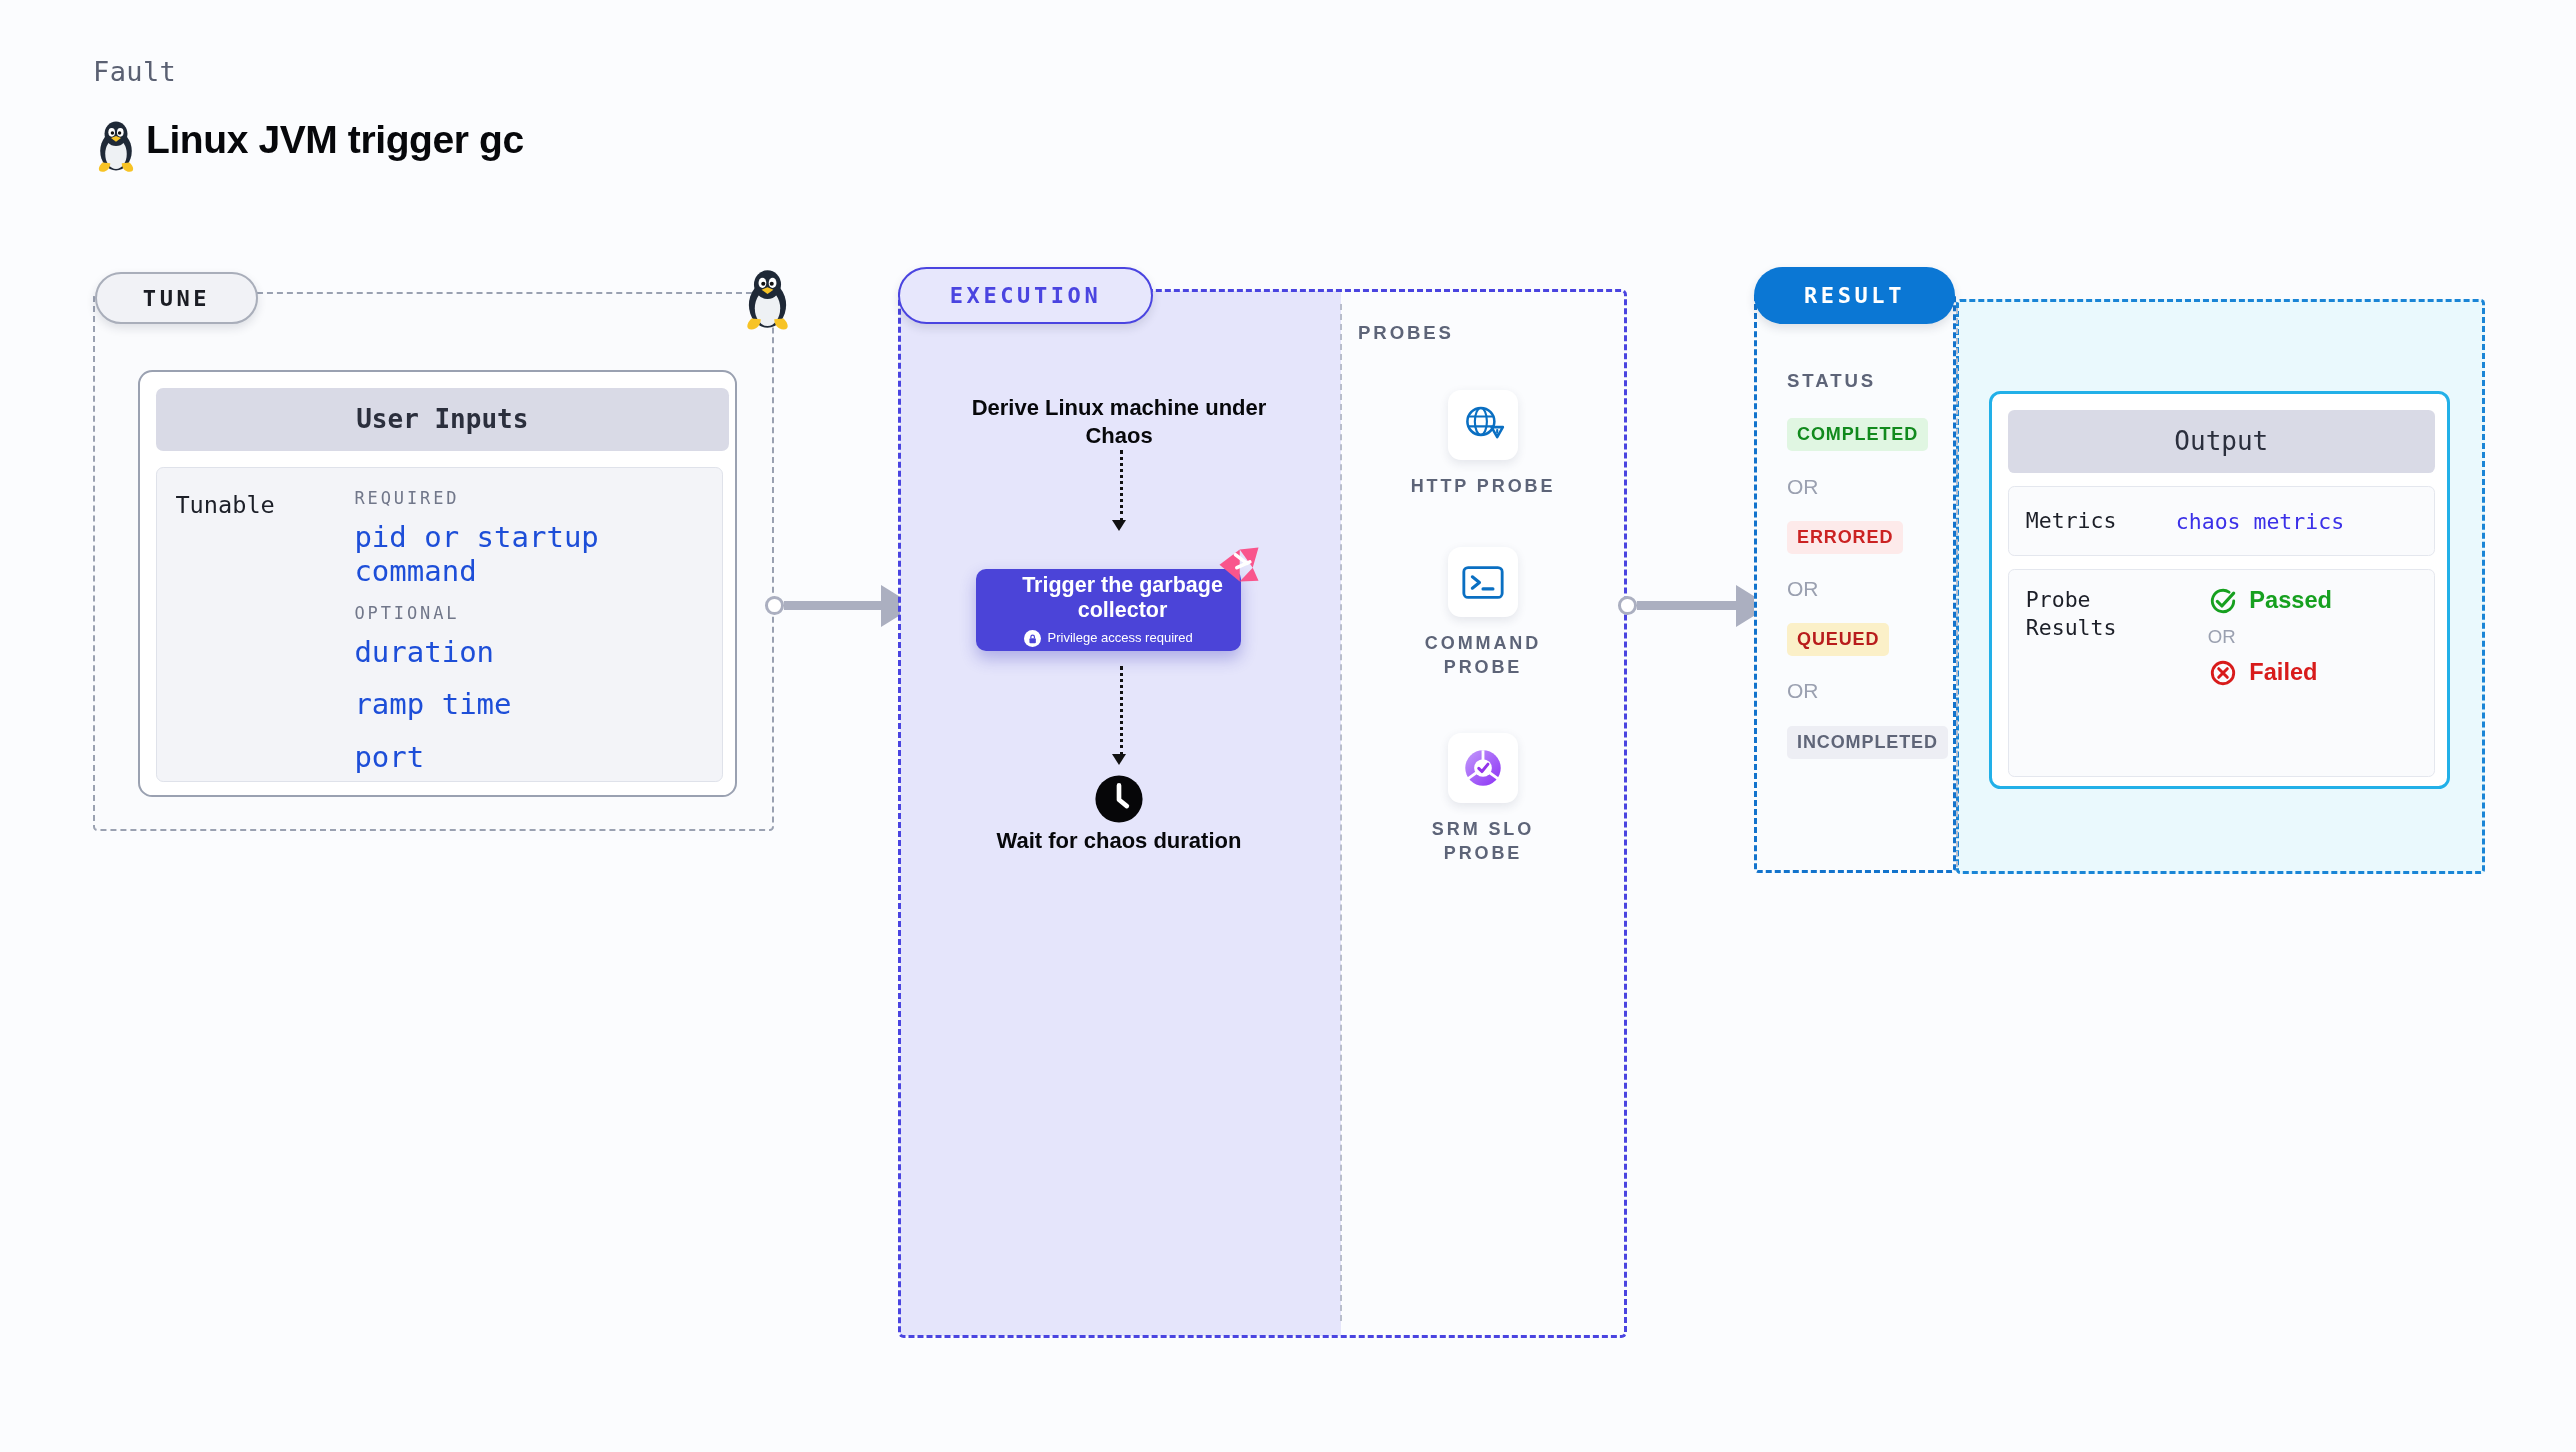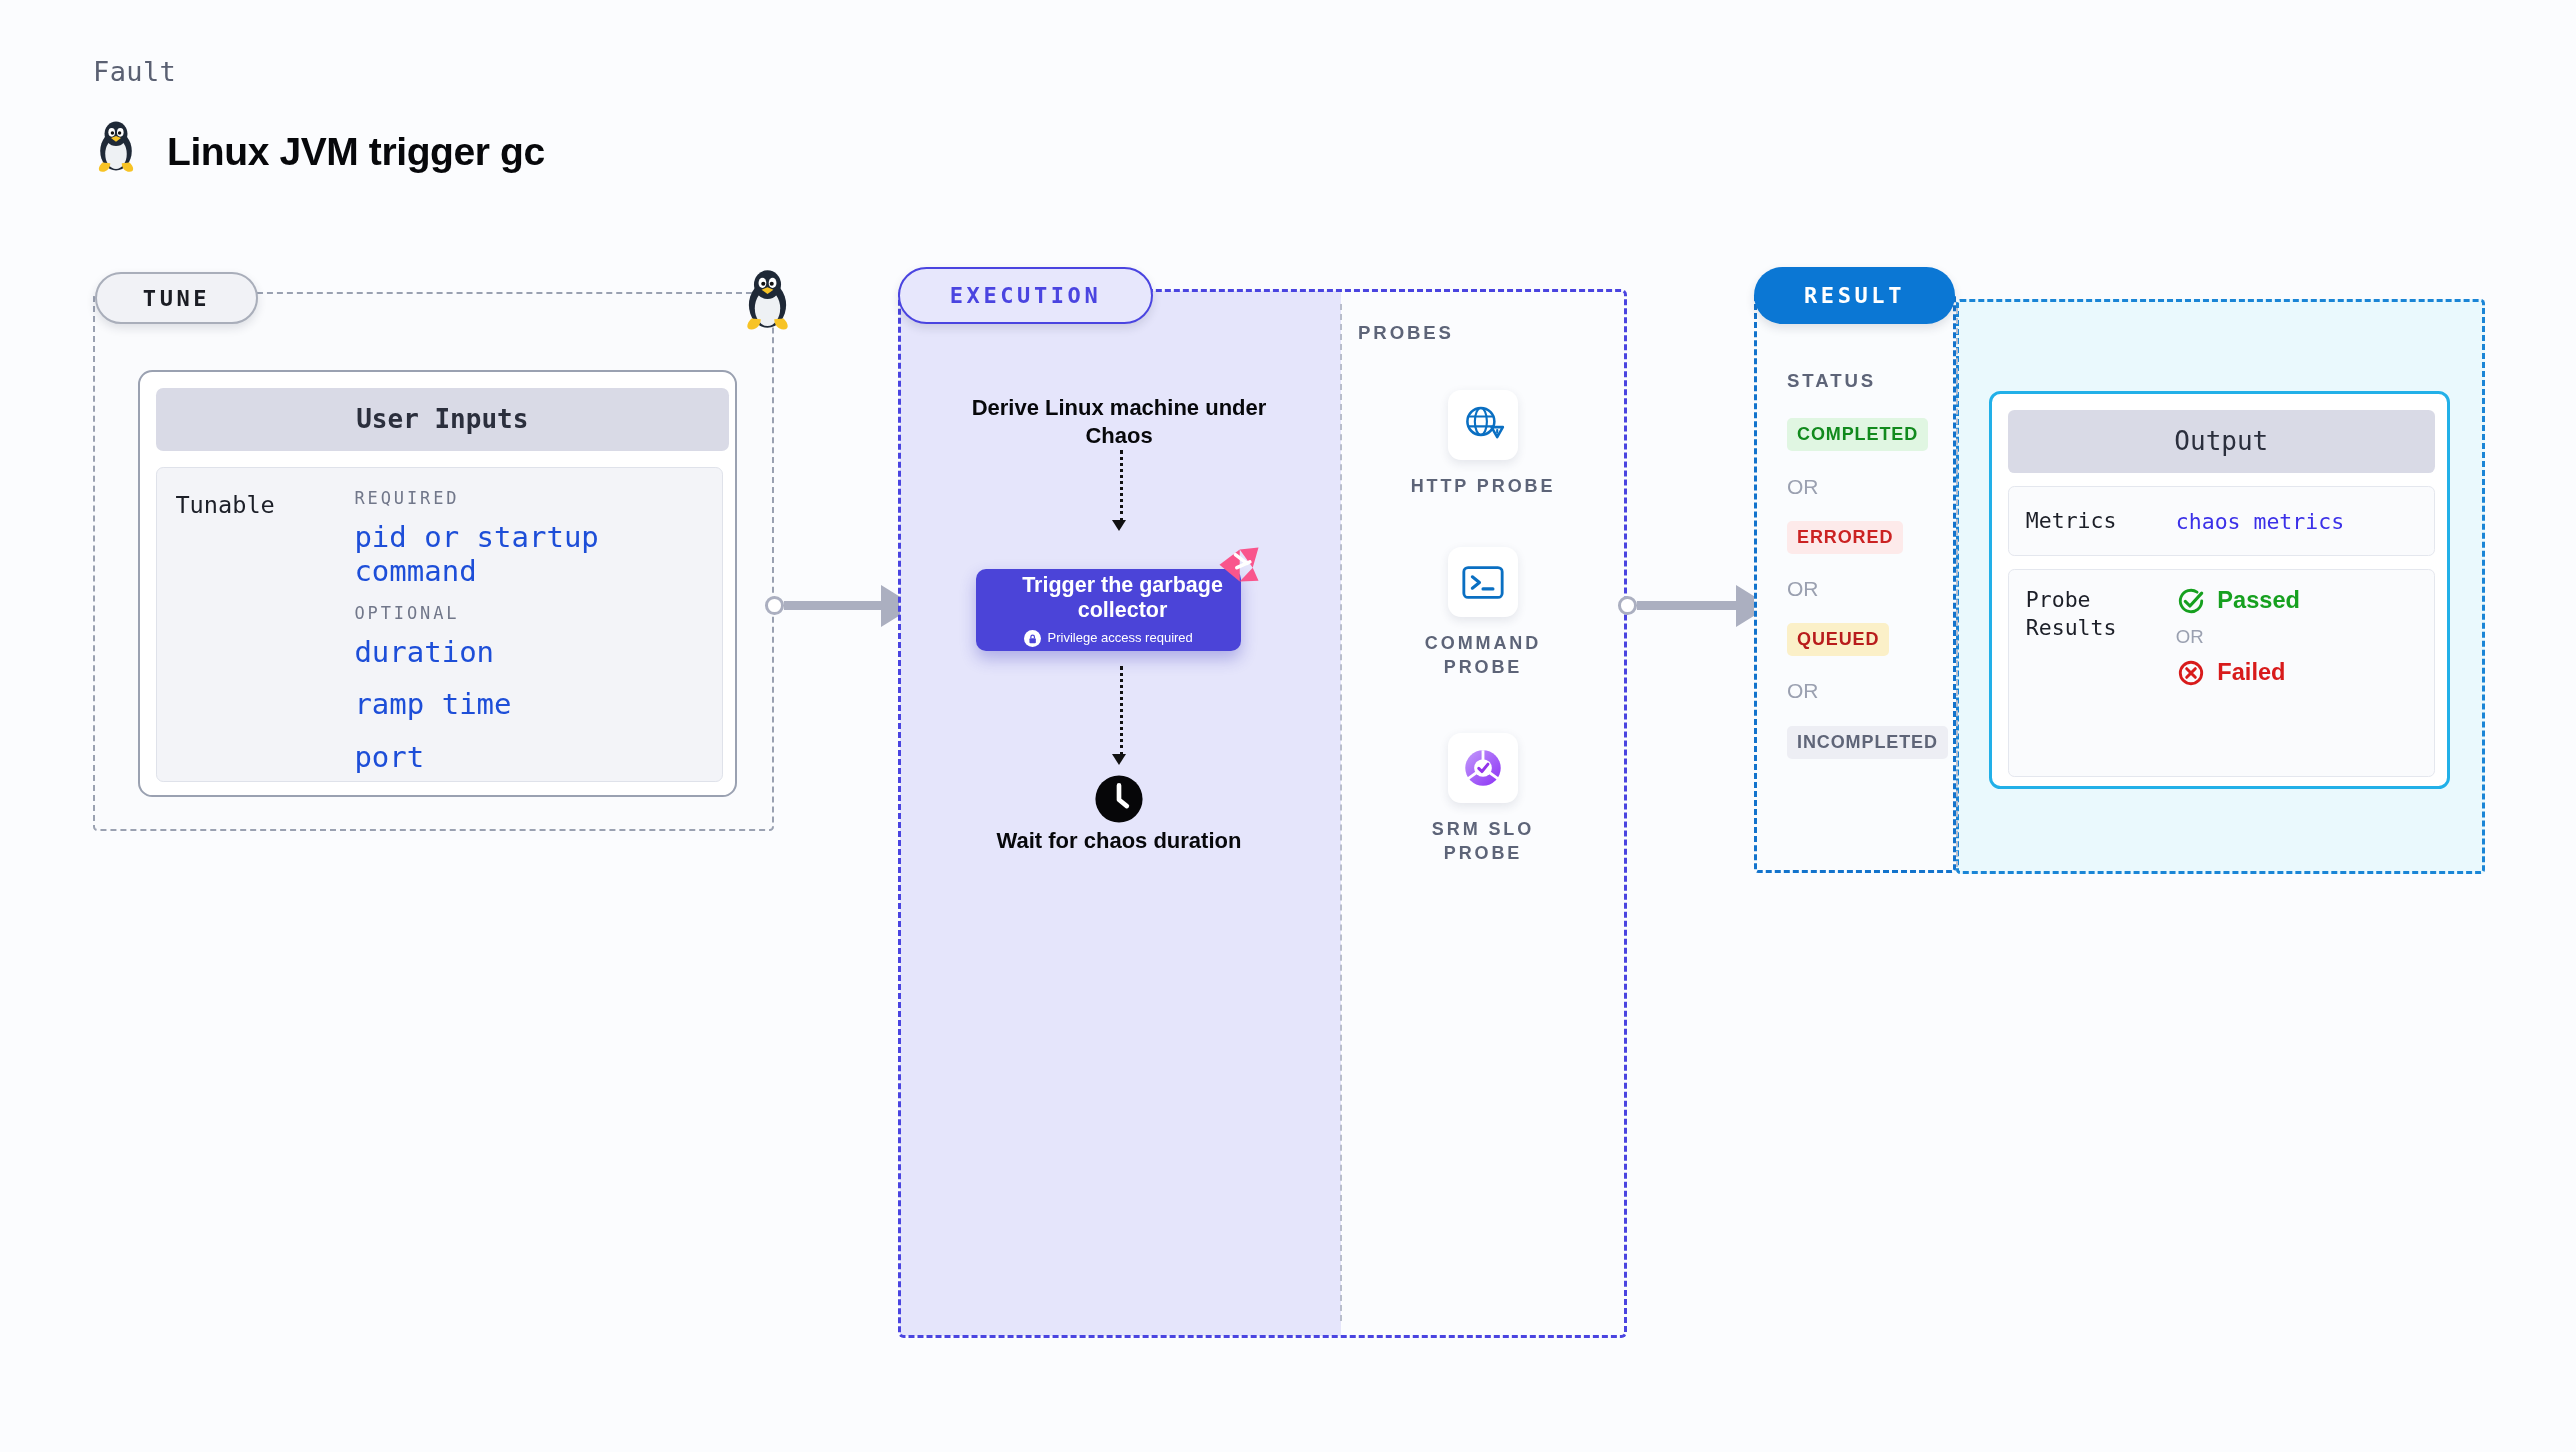--- a/index.html
+++ b/index.html
@@ -10,21 +10,21 @@
     overflow: hidden;
   }
   .stage { position: relative; width: 2576px; height: 1452px; }
 
   
   .hdr-kicker {
     position: absolute; left: 93px; top: 56px;
     font-family: "DejaVu Sans Mono", monospace;
     font-size: 27px; color: #5a6072; letter-spacing: 0.4px;
   }
-  .hdr-row { position: absolute; left: 93px; top: 118px; display: flex; align-items: flex-end; gap: 28px; }
+  .hdr-row { position: absolute; left: 93px; top: 118px; display: flex; align-items: flex-start; gap: 7px; }
   .hdr-title { font-size: 39px; font-weight: 700; color: #07080b; letter-spacing: -0.4px; }
 
   
   .panel { position: absolute; }
   .panel-tune {
     left: 93px; top: 292px; width: 681px; height: 539px;
     border: 2.9px dashed #9aa1b1; border-radius: 4.3px; background: #fafbfd;
   }
   .panel-exec {
     left: 898px; top: 289px; width: 729px; height: 1049px;
@@ -207,21 +207,21 @@
   .out-row-metrics { top: 92px; height: 70px; align-items: center; }
   .out-row-probes  { top: 175px; height: 208px; }
   .out-key {
     font-family: "DejaVu Sans Mono", monospace; font-size: 21.5px;
     color: #1c1f28; width: 150px; flex: none; line-height: 1.3;
   }
   .out-val-link {
     font-family: "DejaVu Sans Mono", monospace; font-size: 21.5px;
     color: #3b30e8; cursor: pointer;
   }
-  .out-res { display: flex; flex-direction: column; gap: 10px; }
+  .out-res { display: flex; flex-direction: column; gap: 10px; margin-left: 32px; }
   .res-line { display: flex; align-items: center; gap: 11.5px; }
   .res-pass { color: #16a01f; font-size: 23.6px; font-weight: 700; }
   .res-fail { color: #d81b1b; font-size: 23.6px; font-weight: 700; }
   .res-or   { color: #9aa0b0; font-size: 18.6px; font-family: "Liberation Sans", sans-serif; }
 
   
   .conn { position: absolute; height: 43px; display: flex; align-items: center; }
   .conn-dot {
     width: 18.6px; height: 18.6px; border-radius: 50%;
     background: #fff; border: 3.6px solid #abafc0; flex: none;

